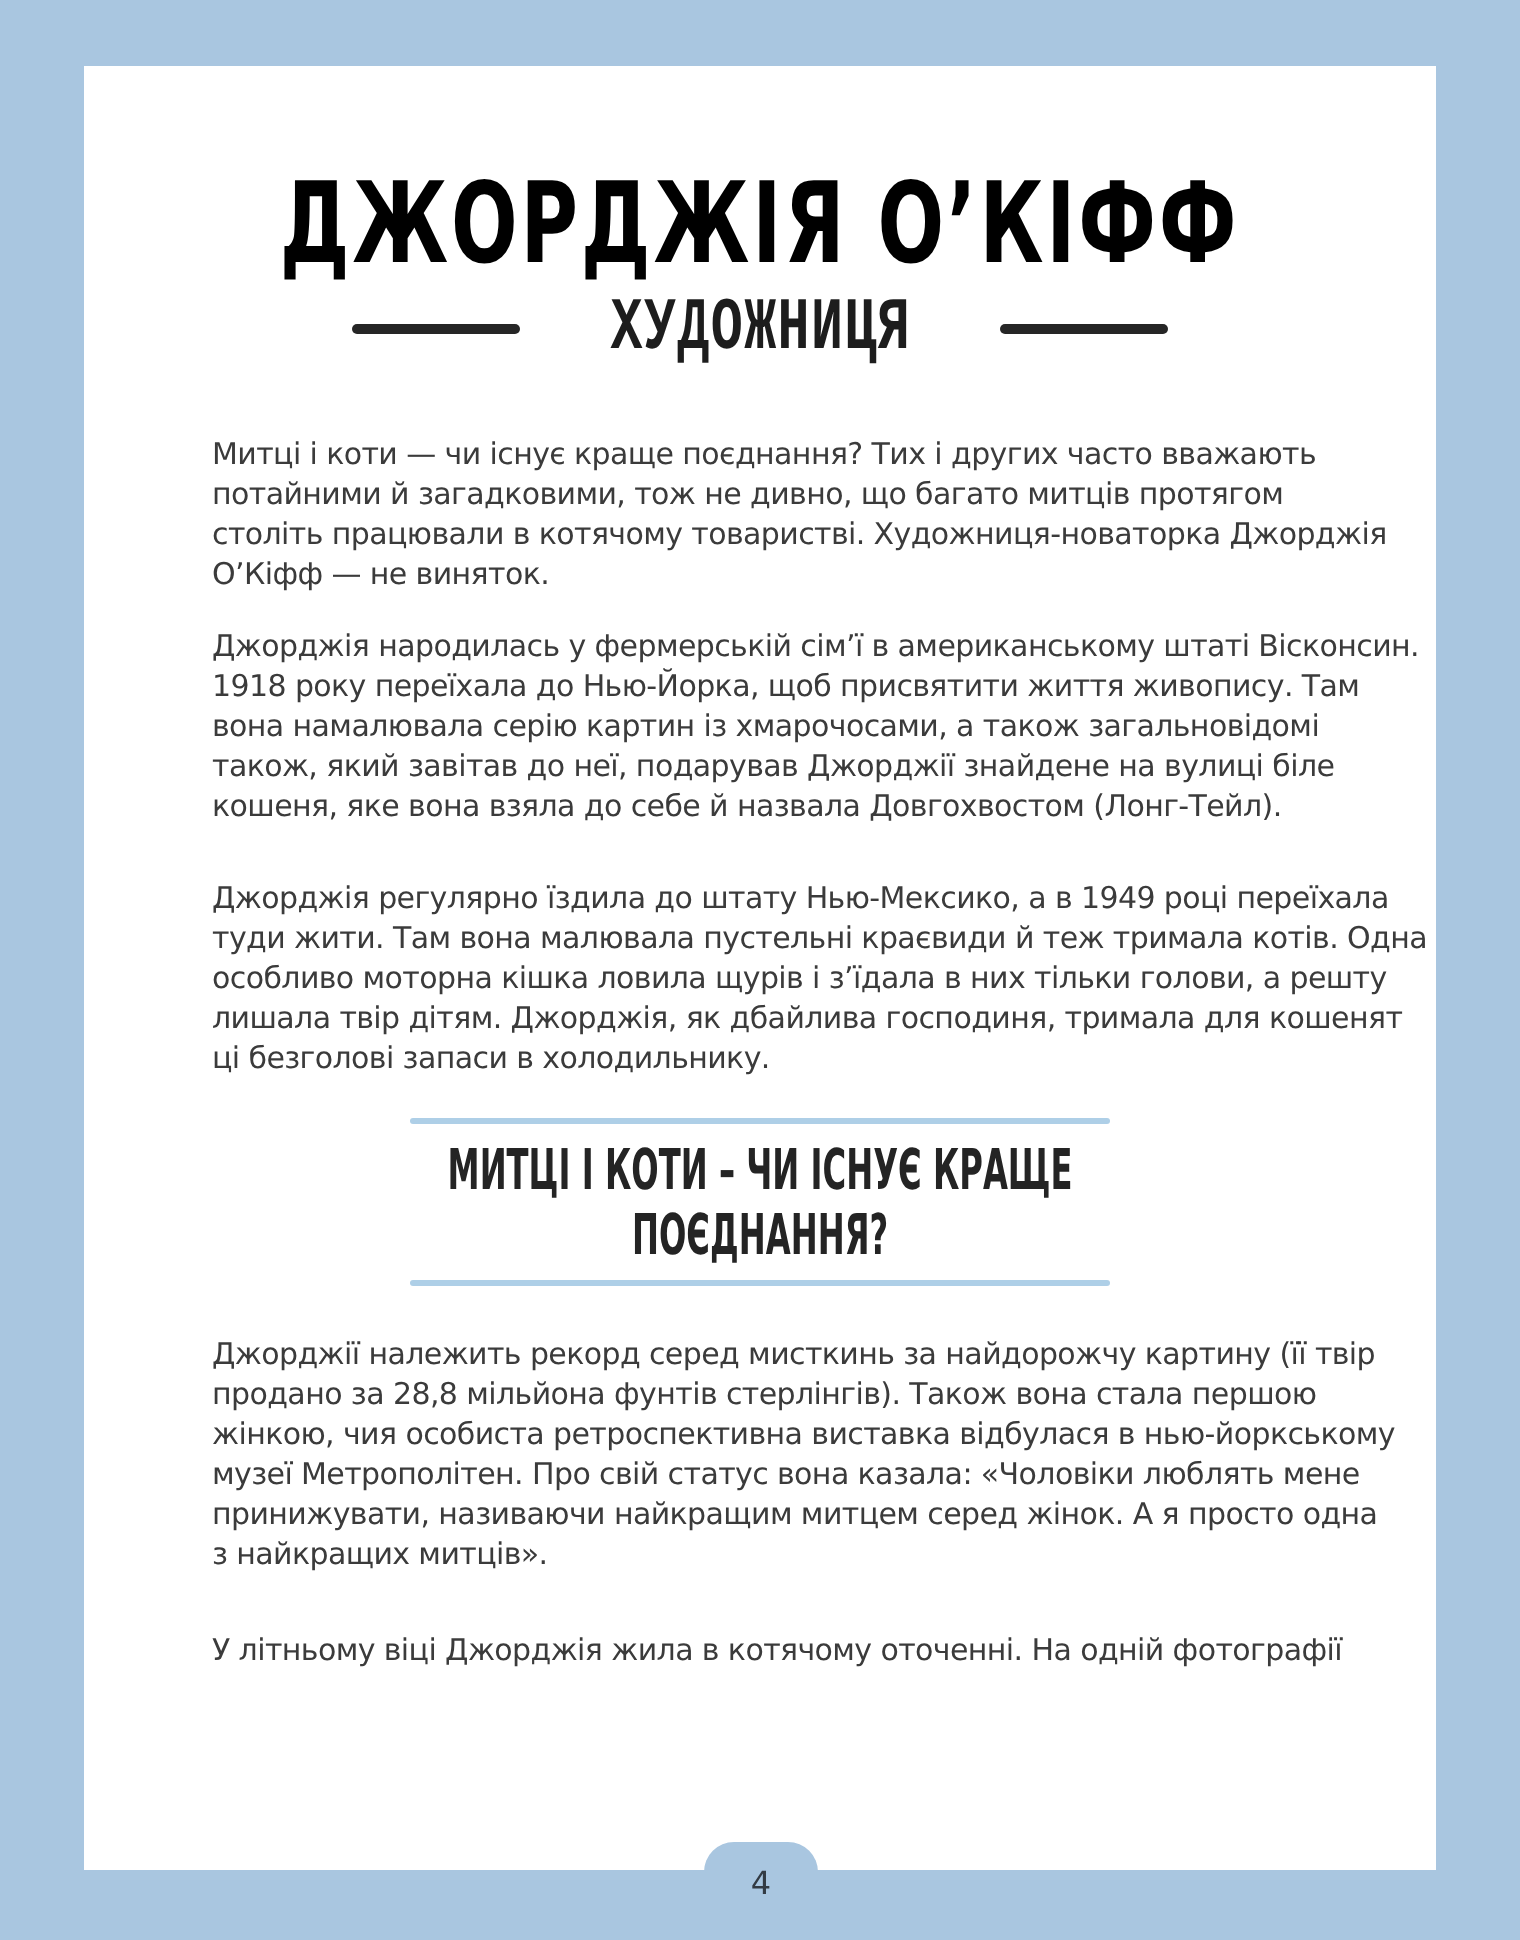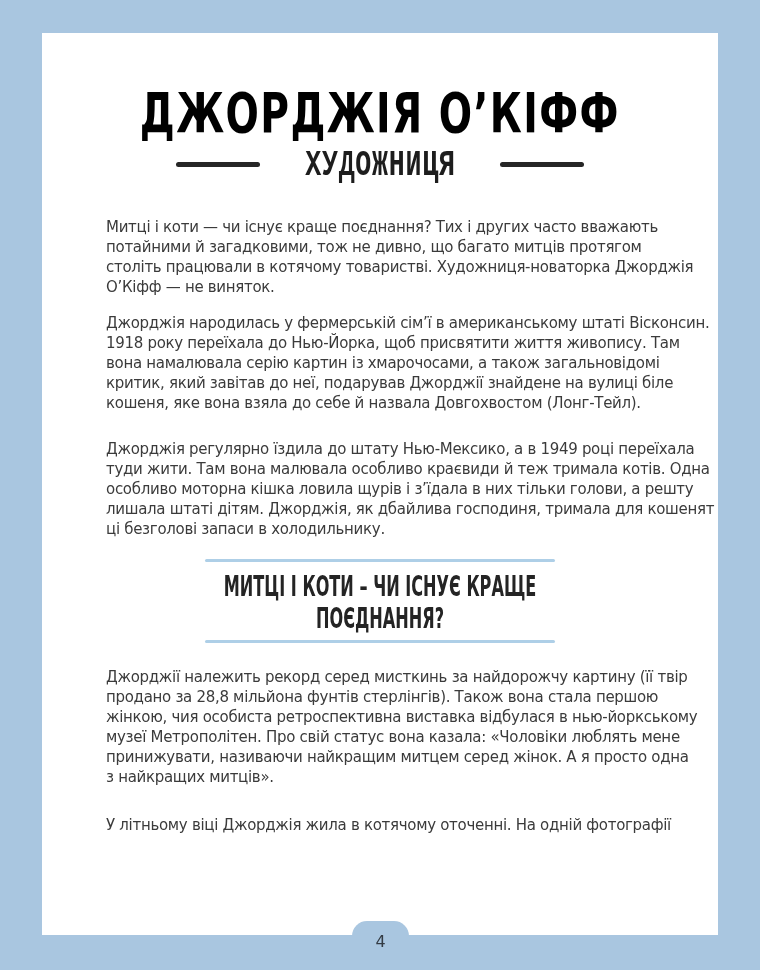--- a/index.html
+++ b/index.html
@@ -136,29 +136,29 @@
         <div class="text-line">Митці і коти — чи існує краще поєднання? Тих і других часто вважають</div>
         <div class="text-line">потайними й загадковими, тож не дивно, що багато митців протягом</div>
         <div class="text-line">століть працювали в котячому товаристві. Художниця-новаторка Джорджія</div>
         <div class="text-line">О’Кіфф — не виняток.</div>
       </div>
 
     <div class="body-par par-2">
         <div class="text-line">Джорджія народилась у фермерській сім’ї в американському штаті Вісконсин.</div>
         <div class="text-line">1918 року переїхала до Нью-Йорка, щоб присвятити життя живопису. Там</div>
         <div class="text-line">вона намалювала серію картин із хмарочосами, а також загальновідомі</div>
-        <div class="text-line">критик, який завітав до неї, подарував Джорджії знайдене на вулиці біле</div>
+        <div class="text-line">також, який завітав до неї, подарував Джорджії знайдене на вулиці біле</div>
         <div class="text-line">кошеня, яке вона взяла до себе й назвала Довгохвостом (Лонг-Тейл).</div>
       </div>
 
     <div class="body-par par-3">
         <div class="text-line">Джорджія регулярно їздила до штату Нью-Мексико, а в 1949 році переїхала</div>
-        <div class="text-line">туди жити. Там вона малювала особливо краєвиди й теж тримала котів. Одна</div>
+        <div class="text-line">туди жити. Там вона малювала пустельні краєвиди й теж тримала котів. Одна</div>
         <div class="text-line">особливо моторна кішка ловила щурів і з’їдала в них тільки голови, а решту</div>
-        <div class="text-line">лишала штаті дітям. Джорджія, як дбайлива господиня, тримала для кошенят</div>
+        <div class="text-line">лишала твір дітям. Джорджія, як дбайлива господиня, тримала для кошенят</div>
         <div class="text-line">ці безголові запаси в холодильнику.</div>
       </div>
 
     <div class="section-heading">
       <div class="rule"></div>
       <div class="heading-lines">
         <span class="condense">
           <span>МИТЦІ І КОТИ – ЧИ ІСНУЄ КРАЩЕ</span><br>
           <span>ПОЄДНАННЯ?</span>
         </span>

